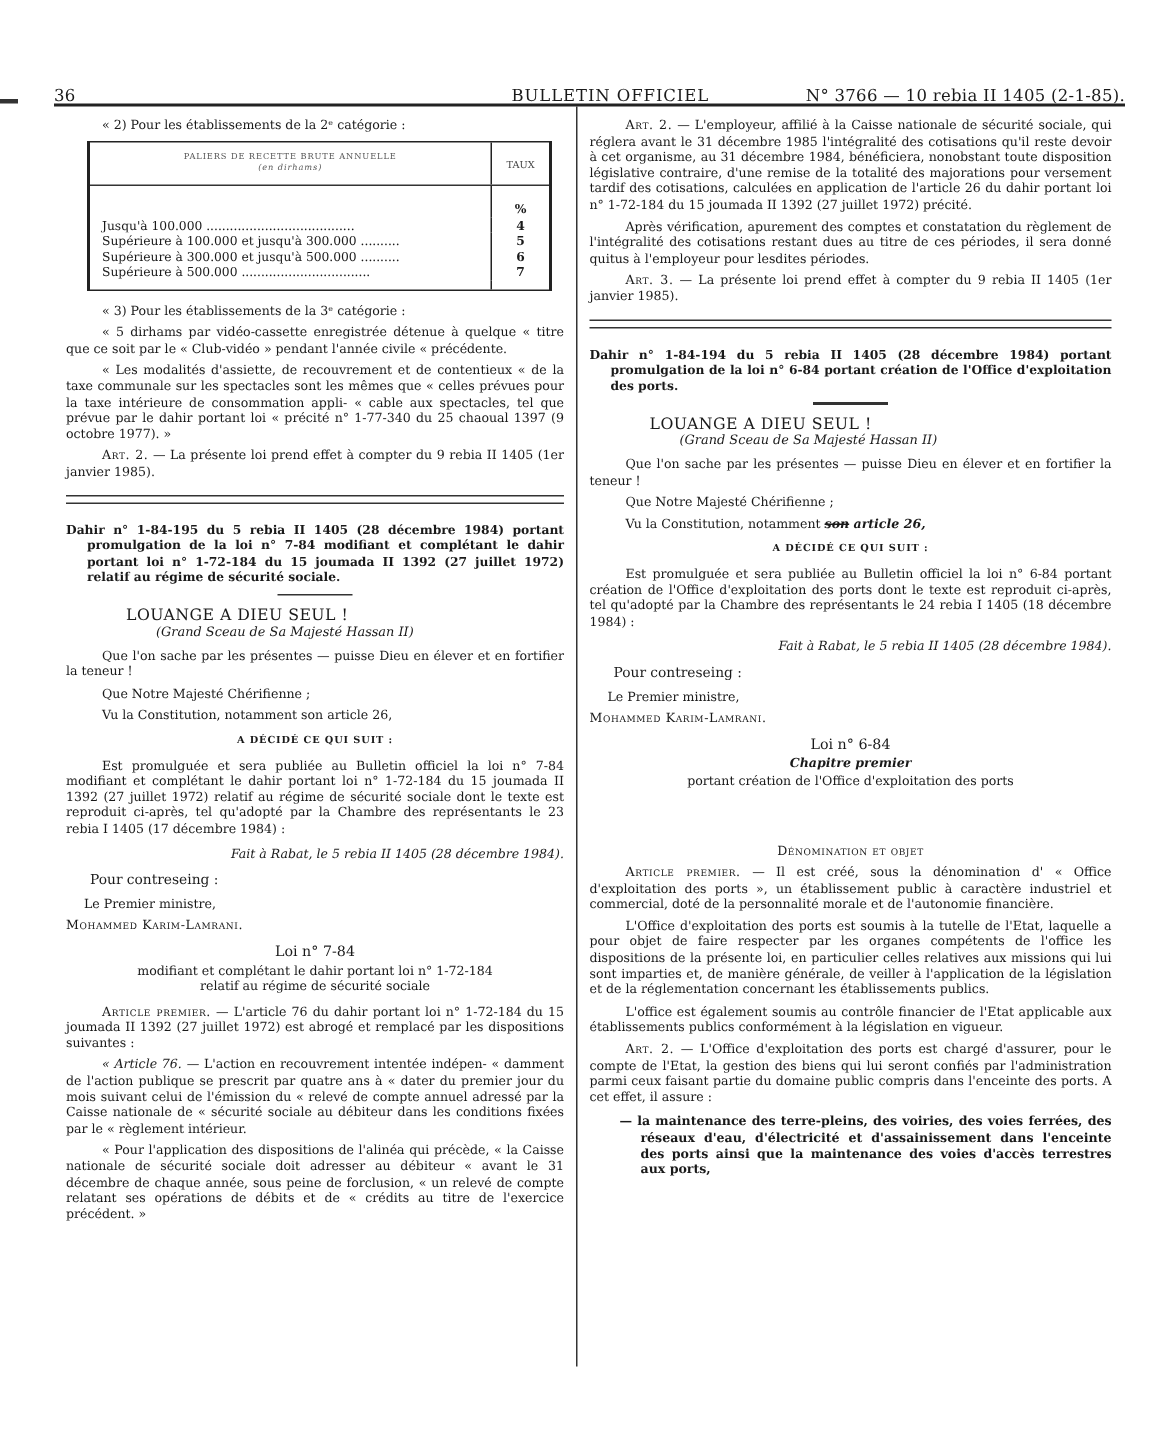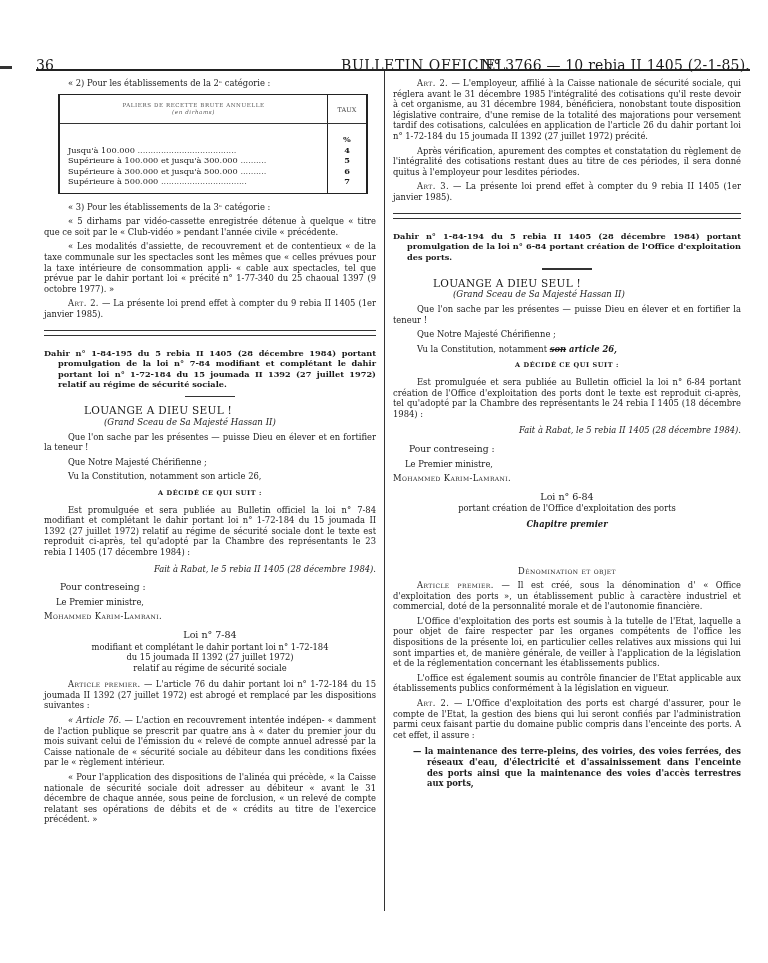--- a/index.html
+++ b/index.html
@@ -1,20 +1,20 @@
 <!DOCTYPE html>
 <html><head>
 <meta charset="utf-8">
 <style>
   html, body { margin: 0; padding: 0; background: #ffffff; }
   body { width: 768px; height: 963px; position: relative; overflow: hidden;
          font-family: "DejaVu Serif", "Liberation Serif", serif; color: #1a1a1a; }
   .page { position: absolute; left: 0; top: 0; width: 768px; height: 963px; }
   .header { position: absolute; left: 36px; top: 57px; width: 714px; height: 12px;
-            font-size: 14px; letter-spacing: 0.2px; }
+            font-size: 11px; letter-spacing: 0.2px; }
   .header .pno { position: absolute; left: 0; top: 0; }
   .header .ttl { position: absolute; left: 305px; top: 0; letter-spacing: 0.6px; }
   .header .iss { position: absolute; right: 0; top: 0; }
   .header-rule { position: absolute; left: 36px; top: 69px; width: 714px; height: 2px; background: #222; }
   .col-divider { position: absolute; left: 384px; top: 71px; width: 1px; height: 840px; background: #333; }
   .col { position: absolute; top: 78px; font-size: 8.4px; line-height: 10.6px; text-align: justify; }
   .col.left { left: 44px; width: 332px; }
   .col.right { left: 393px; width: 348px; }
   p { margin: 0 0 4px 0; }
   .ind { text-indent: 24px; }
@@ -118,21 +118,20 @@
     <p class="ind">Vu la Constitution, notamment son article 26,</p>
     <p class="decide">A DÉCIDÉ CE QUI SUIT :</p>
     <p class="ind">Est promulguée et sera publiée au Bulletin officiel la loi n° 7-84 modifiant et complétant le dahir portant loi n° 1-72-184 du 15 joumada II 1392 (27 juillet 1972) relatif au régime de sécurité sociale dont le texte est reproduit ci-après, tel qu'adopté par la Chambre des représentants le 23 rebia I 1405 (17 décembre 1984) :</p>
     <p class="fait">Fait à Rabat, le 5 rebia II 1405 (28 décembre 1984).</p>
     <p class="sign1">Pour contreseing :</p>
     <p class="sign2">Le Premier ministre,</p>
     <p class="sign3">Mohammed Karim-Lamrani.</p>
 
     <p class="loi-title">Loi n° 7-84</p>
     <p class="center" style="margin:0">modifiant et complétant le dahir portant loi n° 1-72-184</p>
-    <p class="center" style="margin:0">du 15 joumada II 1392 (27 juillet 1972)</p>
     <p class="center" style="margin-bottom:6px">relatif au régime de sécurité sociale</p>
 
     <p class="ind"><span class="sc">Article premier.</span><span> — L'article 76 du dahir portant loi n° 1-72-184 du 15 joumada II 1392 (27 juillet 1972) est abrogé et remplacé par les dispositions suivantes :</span></p>
     <p class="ind"><span class="ital">« Article 76.</span><span> — L'action en recouvrement intentée indépen- « damment de l'action publique se prescrit par quatre ans à « dater du premier jour du mois suivant celui de l'émission du « relevé de compte annuel adressé par la Caisse nationale de « sécurité sociale au débiteur dans les conditions fixées par le « règlement intérieur.</span></p>
     <p class="ind">« Pour l'application des dispositions de l'alinéa qui précède, « la Caisse nationale de sécurité sociale doit adresser au débiteur « avant le 31 décembre de chaque année, sous peine de forclusion, « un relevé de compte relatant ses opérations de débits et de « crédits au titre de l'exercice précédent. »</p>
   </div>
 
   <div class="col right">
     <p class="ind"><span class="sc">Art. 2.</span><span> — L'employeur, affilié à la Caisse nationale de sécurité sociale, qui réglera avant le 31 décembre 1985 l'intégralité des cotisations qu'il reste devoir à cet organisme, au 31 décembre 1984, bénéficiera, nonobstant toute disposition législative contraire, d'une remise de la totalité des majorations pour versement tardif des cotisations, calculées en application de l'article 26 du dahir portant loi n° 1-72-184 du 15 joumada II 1392 (27 juillet 1972) précité.</span></p>
     <p class="ind">Après vérification, apurement des comptes et constatation du règlement de l'intégralité des cotisations restant dues au titre de ces périodes, il sera donné quitus à l'employeur pour lesdites périodes.</p>
@@ -149,22 +148,22 @@
     <p class="ind">Que Notre Majesté Chérifienne ;</p>
     <p class="ind"><span>Vu la Constitution, notamment </span><span class="strike bold">son</span><span class="bold"> article 26,</span></p>
     <p class="decide">A DÉCIDÉ CE QUI SUIT :</p>
     <p class="ind">Est promulguée et sera publiée au Bulletin officiel la loi n° 6-84 portant création de l'Office d'exploitation des ports dont le texte est reproduit ci-après, tel qu'adopté par la Chambre des représentants le 24 rebia I 1405 (18 décembre 1984) :</p>
     <p class="fait">Fait à Rabat, le 5 rebia II 1405 (28 décembre 1984).</p>
     <p class="sign1">Pour contreseing :</p>
     <p class="sign2">Le Premier ministre,</p>
     <p class="sign3">Mohammed Karim-Lamrani.</p>
 
     <p class="loi-title">Loi n° 6-84</p>
+    <p class="center bold" style="margin-bottom:1px">Chapitre premier</p>
     <p class="center" style="margin-bottom:5px">portant création de l'Office d'exploitation des ports</p>
-    <p class="center bold" style="margin-bottom:1px">Chapitre premier</p>
     <p class="center sc" style="margin-bottom:4px">Dénomination et objet</p>
 
     <p class="ind"><span class="sc">Article premier.</span><span> — Il est créé, sous la dénomination d' « Office d'exploitation des ports », un établissement public à caractère industriel et commercial, doté de la personnalité morale et de l'autonomie financière.</span></p>
     <p class="ind">L'Office d'exploitation des ports est soumis à la tutelle de l'Etat, laquelle a pour objet de faire respecter par les organes compétents de l'office les dispositions de la présente loi, en particulier celles relatives aux missions qui lui sont imparties et, de manière générale, de veiller à l'application de la législation et de la réglementation concernant les établissements publics.</p>
     <p class="ind">L'office est également soumis au contrôle financier de l'Etat applicable aux établissements publics conformément à la législation en vigueur.</p>
     <p class="ind"><span class="sc">Art. 2.</span><span> — L'Office d'exploitation des ports est chargé d'assurer, pour le compte de l'Etat, la gestion des biens qui lui seront confiés par l'administration parmi ceux faisant partie du domaine public compris dans l'enceinte des ports. A cet effet, il assure :</span></p>
     <p class="dash-item">— la maintenance des terre-pleins, des voiries, des voies ferrées, des réseaux d'eau, d'électricité et d'assainissement dans l'enceinte des ports ainsi que la maintenance des voies d'accès terrestres aux ports,</p>
   </div>
 </div>
 

